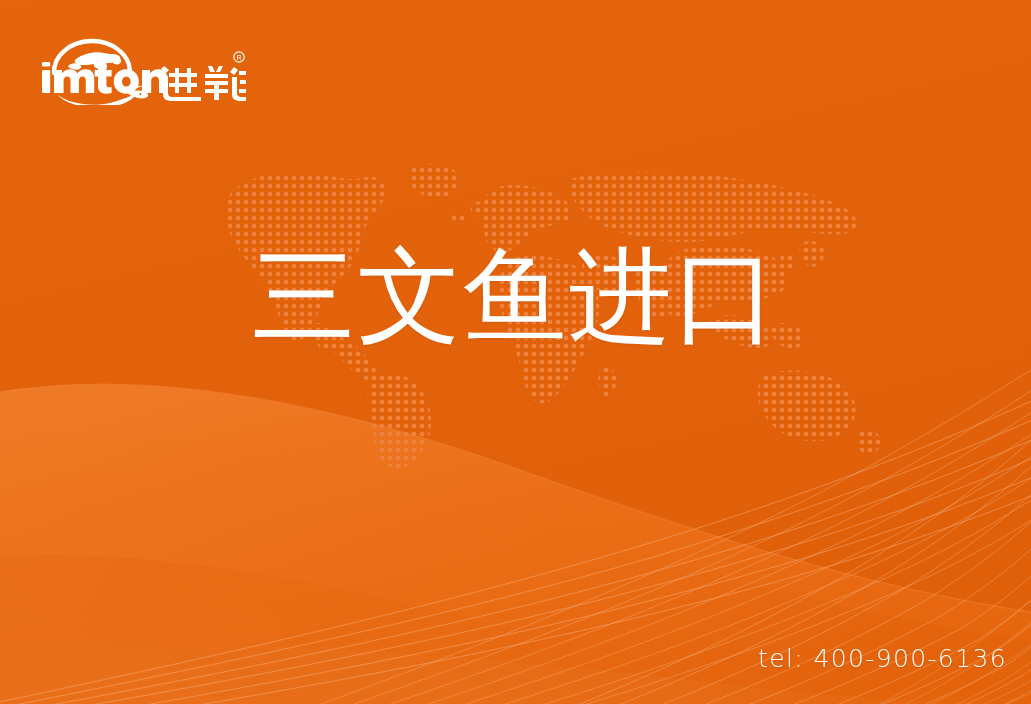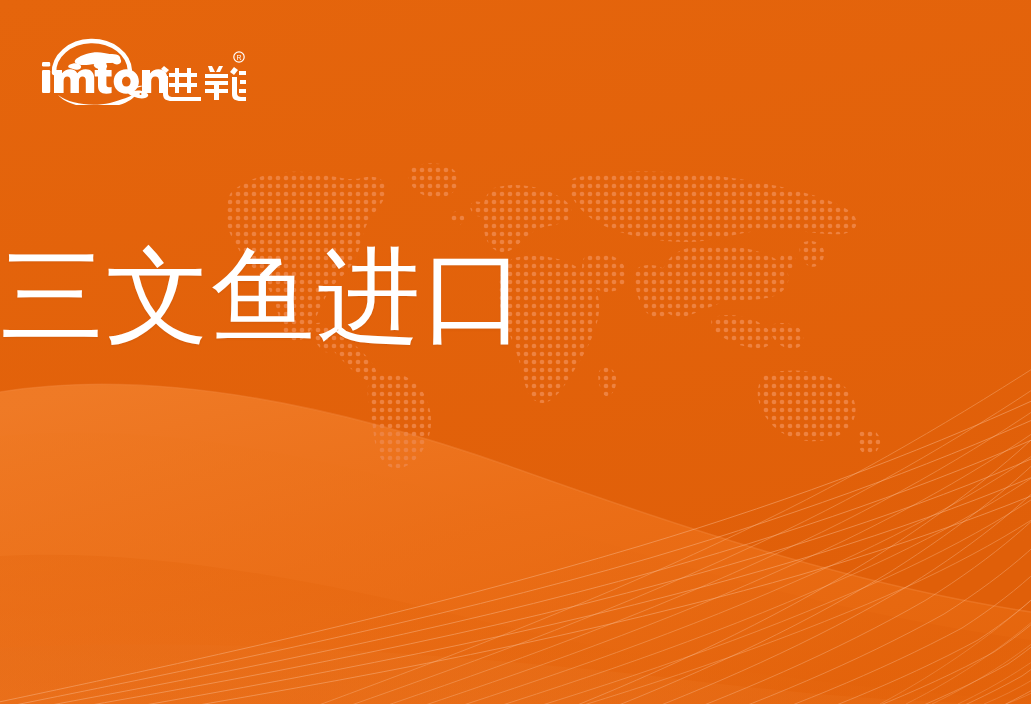--- a/index.html
+++ b/index.html
@@ -25,21 +25,21 @@
 
   
   #logo{
     position:absolute;left:36px;top:33px;width:210px;height:72px;
   }
   #logo svg{display:block;}
 
   
   #headline{
     position:absolute;left:0;top:236px;width:1031px;
-    text-align:left;
+    text-align:center;
     color:#ffffff;
     line-height:1.17;
     letter-spacing:.02em;
     font-weight:300;
     font-size:104px;
     font-family:"DejaVu Sans","Liberation Sans",sans-serif;
     white-space:nowrap;
     text-shadow:0 1px 2px rgba(120,45,0,.13);
   }
   #headline .hl-line{display:block;}
@@ -278,14 +278,15 @@
         <circle cx="203" cy="24" r="5.2" fill="none" stroke="#ffffff" stroke-width="1.2"></circle>
         <text x="203" y="27.2" text-anchor="middle" font-size="7" fill="#ffffff" font-family="'Liberation Sans',sans-serif">R</text>
       </g>
     </svg>
   </div>
 
   <div id="headline">
     <span class="hl-line l1">三文鱼进口</span>
   </div>
 
+  <div id="tel">tel: 400-900-6136</div>
 
 </div>
 
 </body></html>

